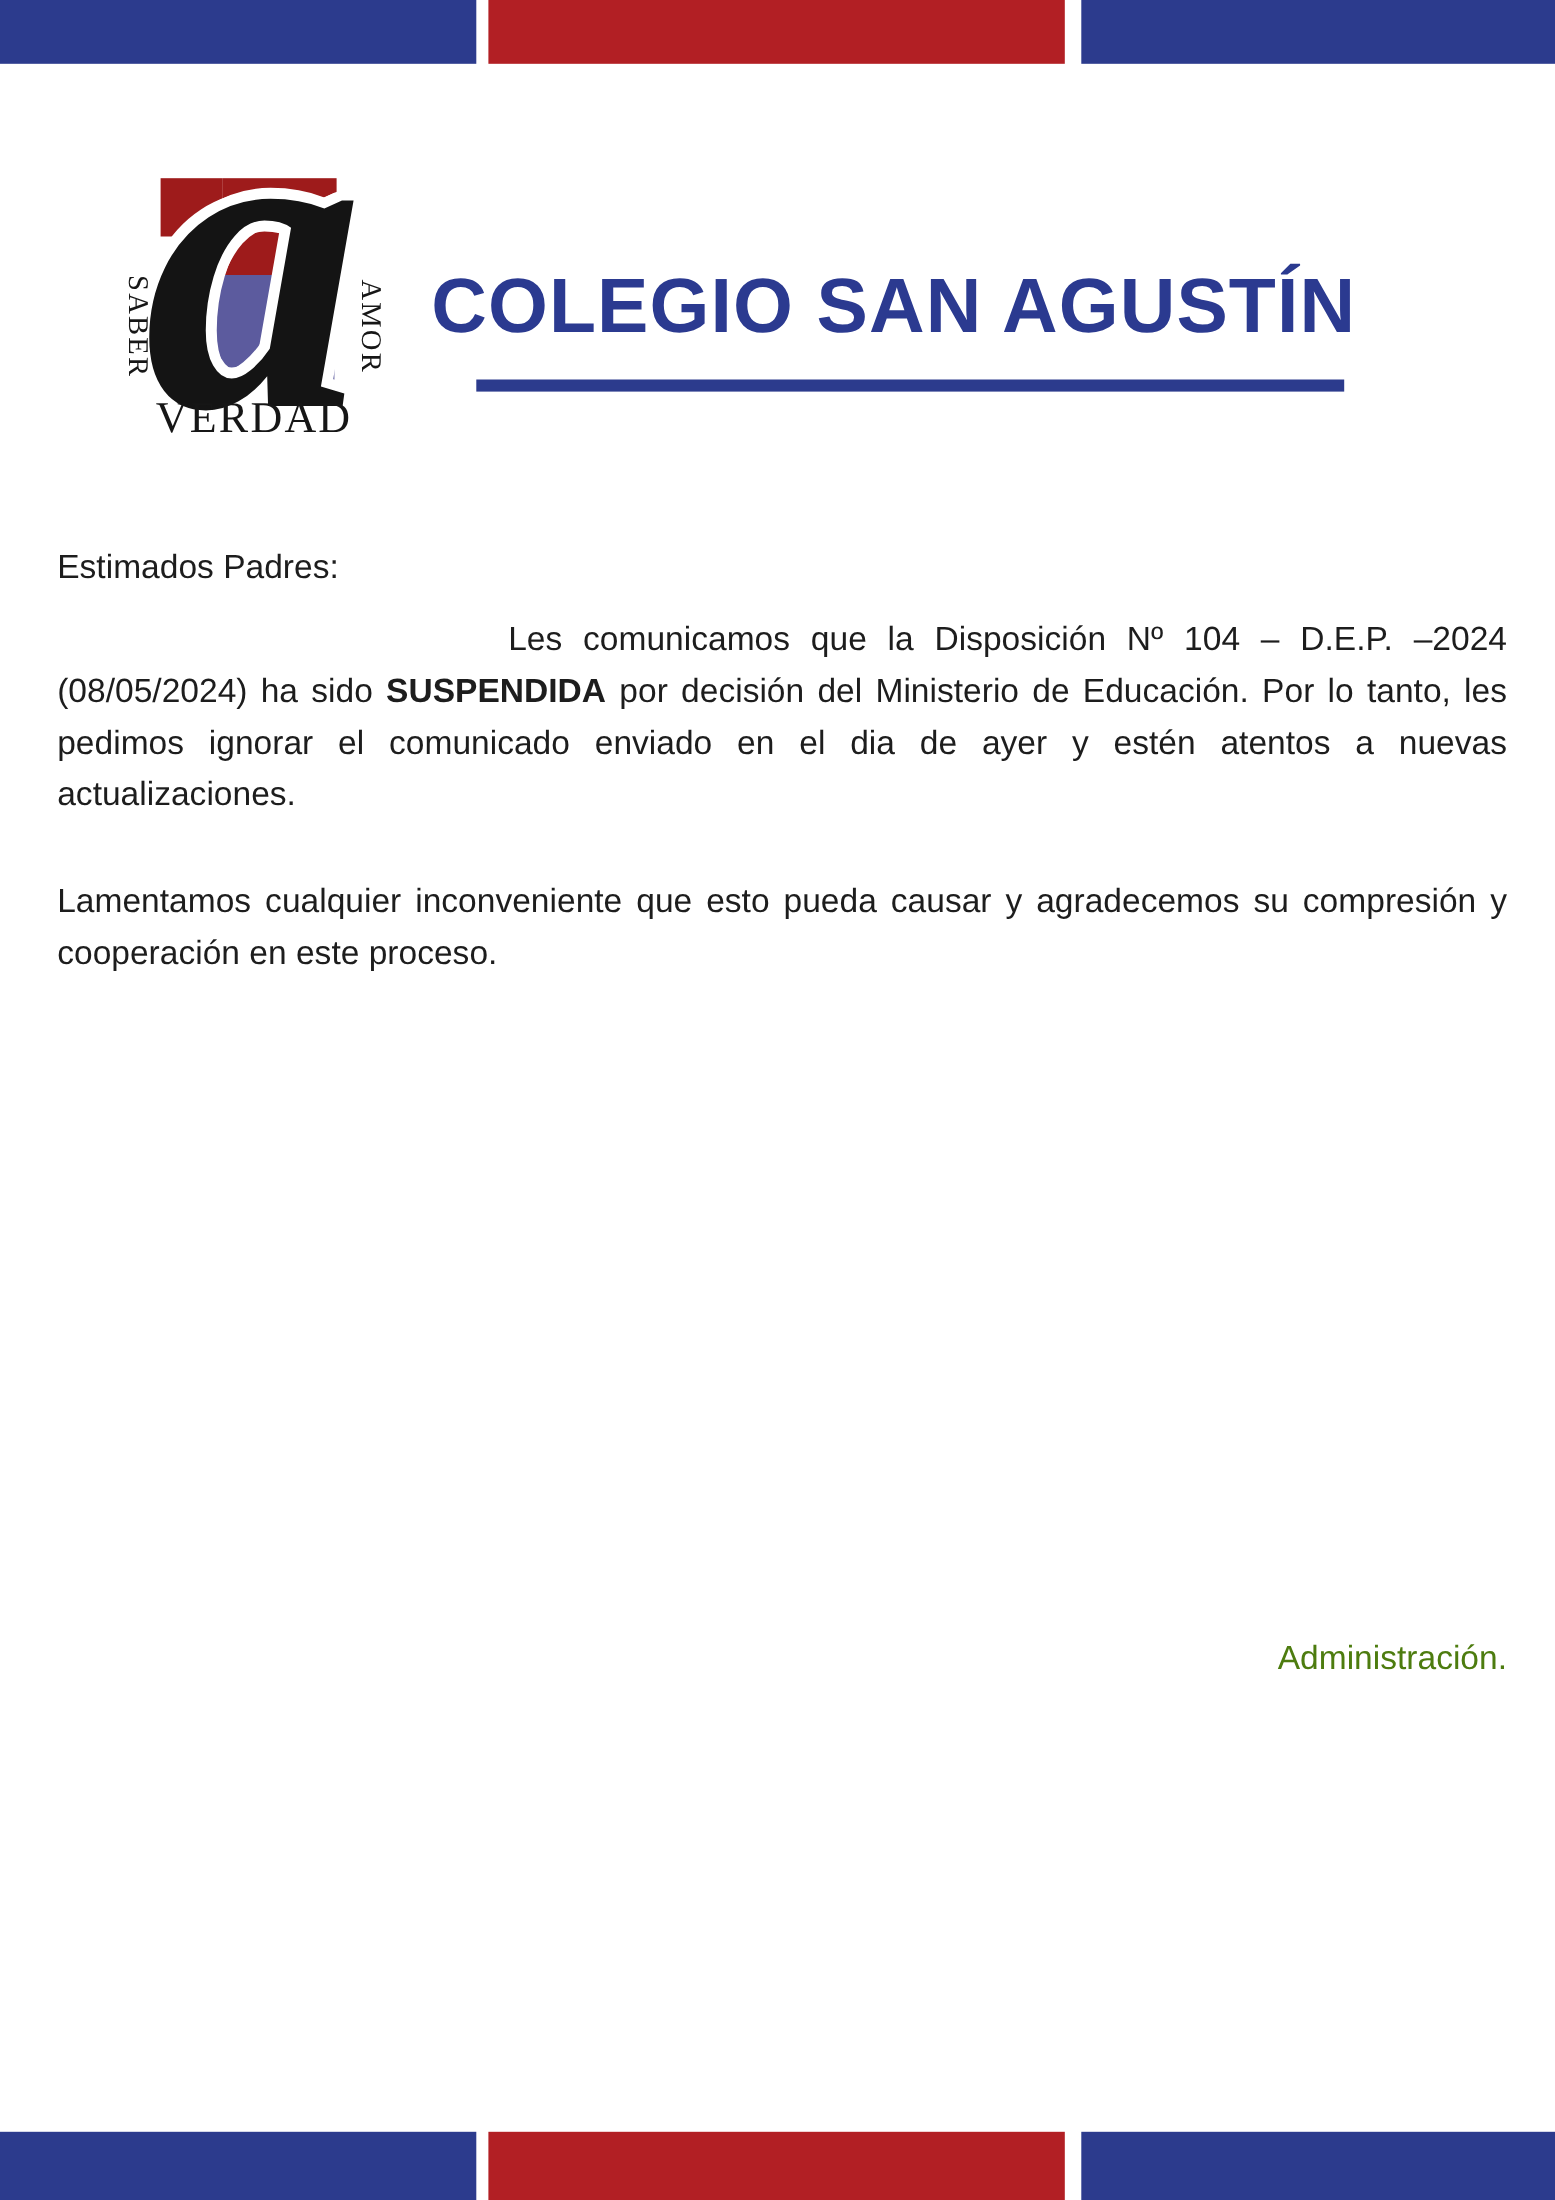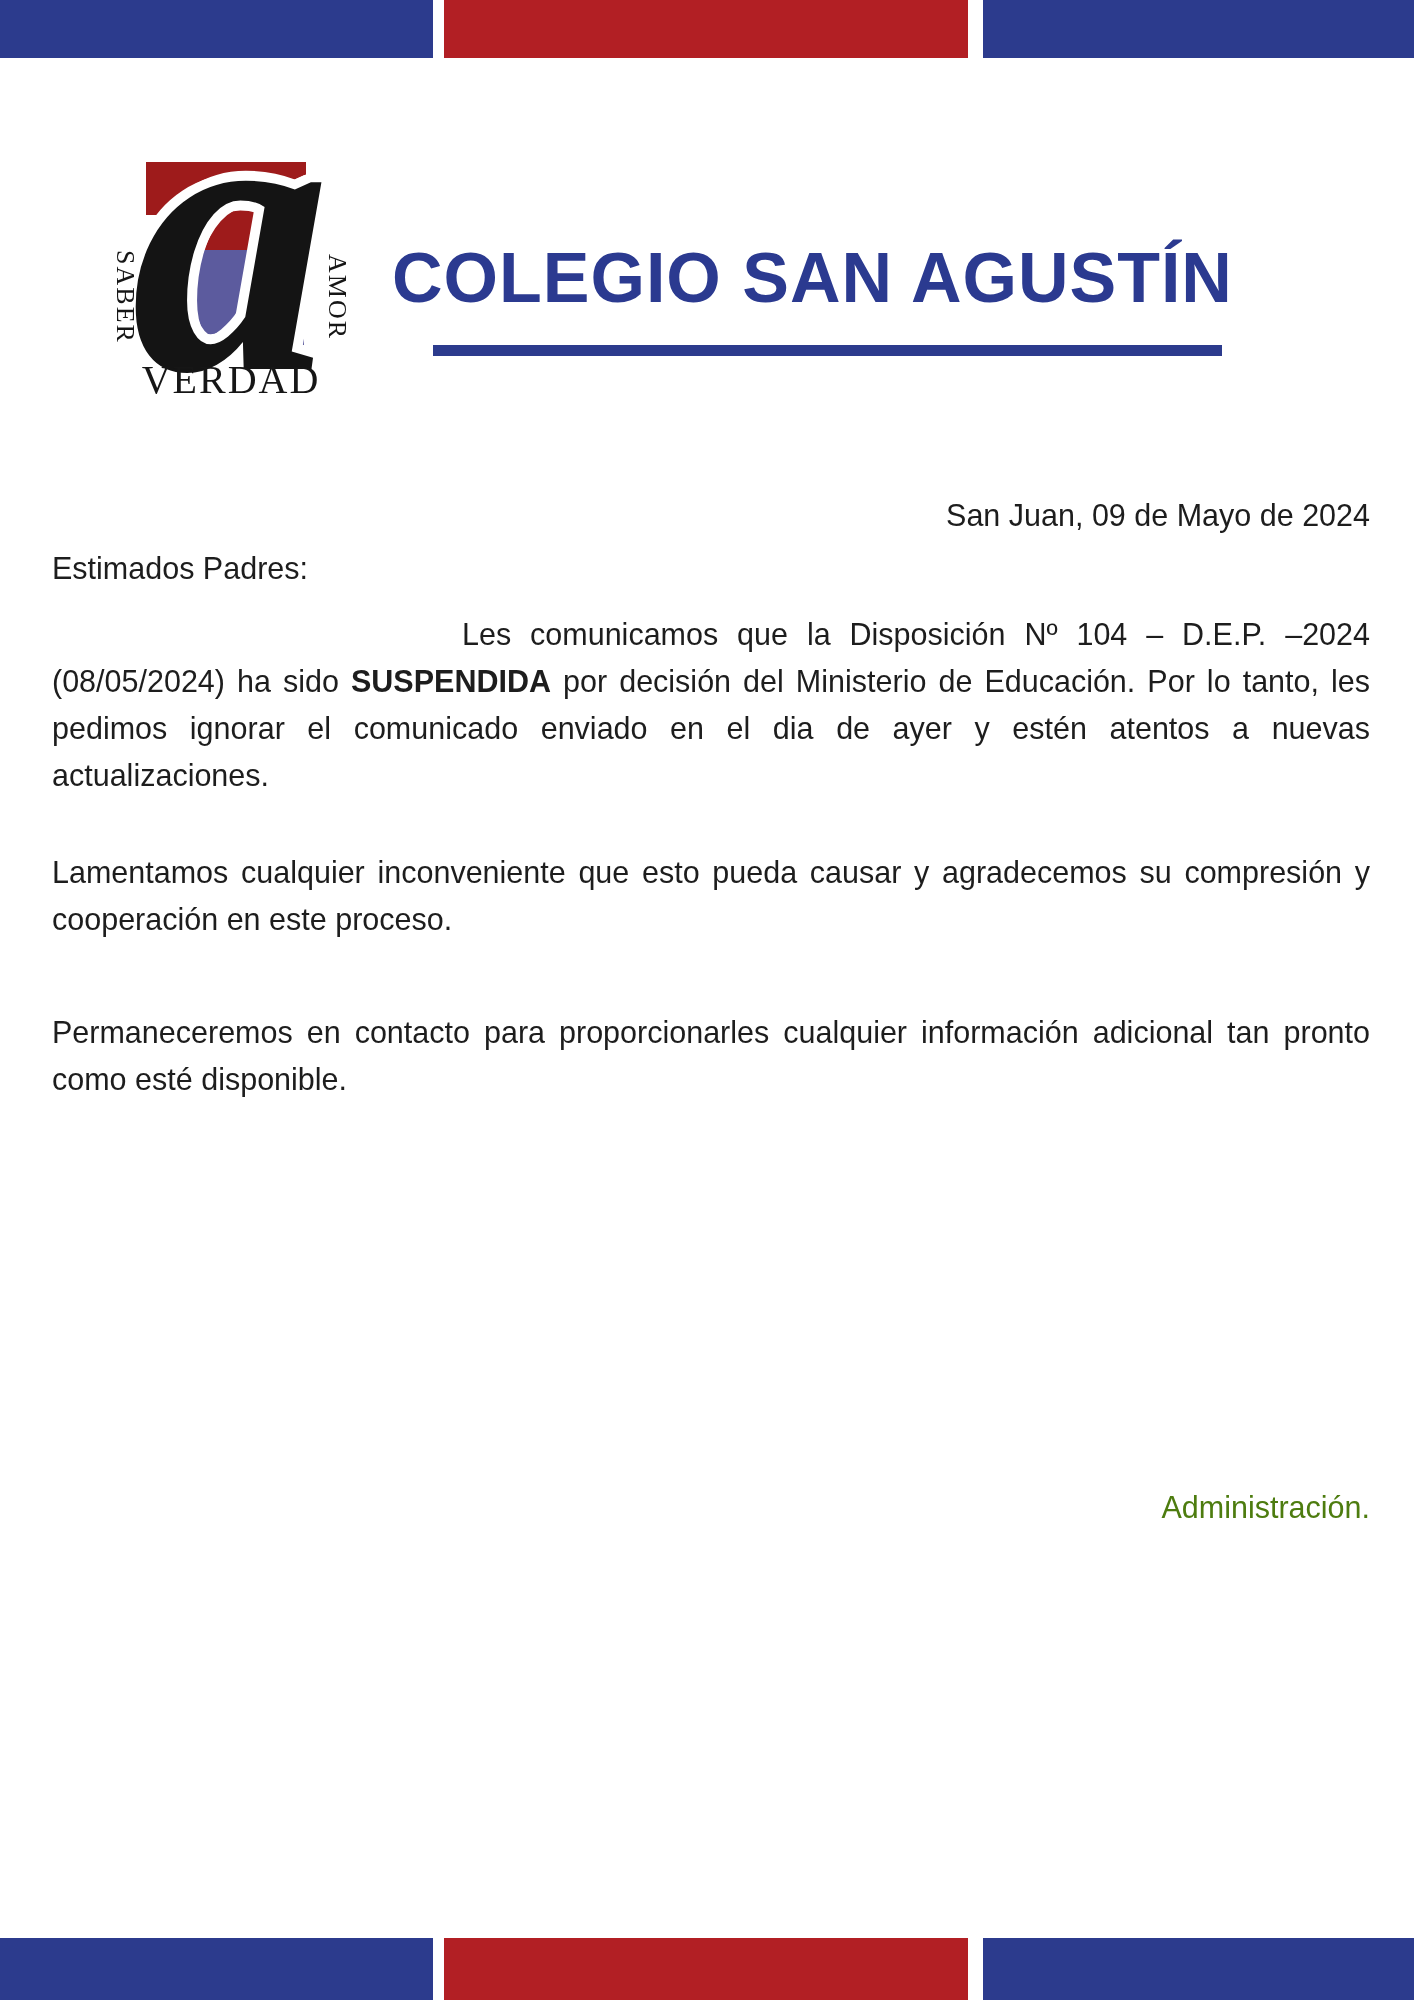--- a/index.html
+++ b/index.html
@@ -84,25 +84,23 @@
   <div class="letter-a">a</div>
   <div class="side-word word-saber">SABER</div>
   <div class="side-word word-amor">AMOR</div>
   <div class="word-verdad">VERDAD</div>
 </div>
 
 <div class="page-title">COLEGIO SAN AGUSTÍN</div>
 <div class="title-underline"></div>
 
 <div class="letter-body">
-  <p class="date-line">San Juan, 09 de Mayo de 2024</p>
   <p class="salutation">Estimados Padres:</p>
   <p class="para p1"><span>Les comunicamos que la Disposición Nº 104 – D.E.P. –2024 (08/05/2024) ha sido </span><span class="bold">SUSPENDIDA</span><span> por decisión del Ministerio de Educación. Por lo tanto, les pedimos ignorar el comunicado enviado en el dia de ayer y estén atentos a nuevas actualizaciones.</span></p>
   <p class="para p2">Lamentamos cualquier inconveniente que esto pueda causar y agradecemos su compresión y cooperación en este proceso.</p>
-  <p class="para p3">Permaneceremos en contacto para proporcionarles cualquier información adicional tan pronto como esté disponible.</p>
 </div>
 
 <div class="signature">Administración.</div>
 
 <div class="bar-bottom">
   <div class="bar-seg seg-blue seg-left"></div>
   <div class="bar-seg seg-red seg-center"></div>
   <div class="bar-seg seg-blue seg-right"></div>
 </div>
 

